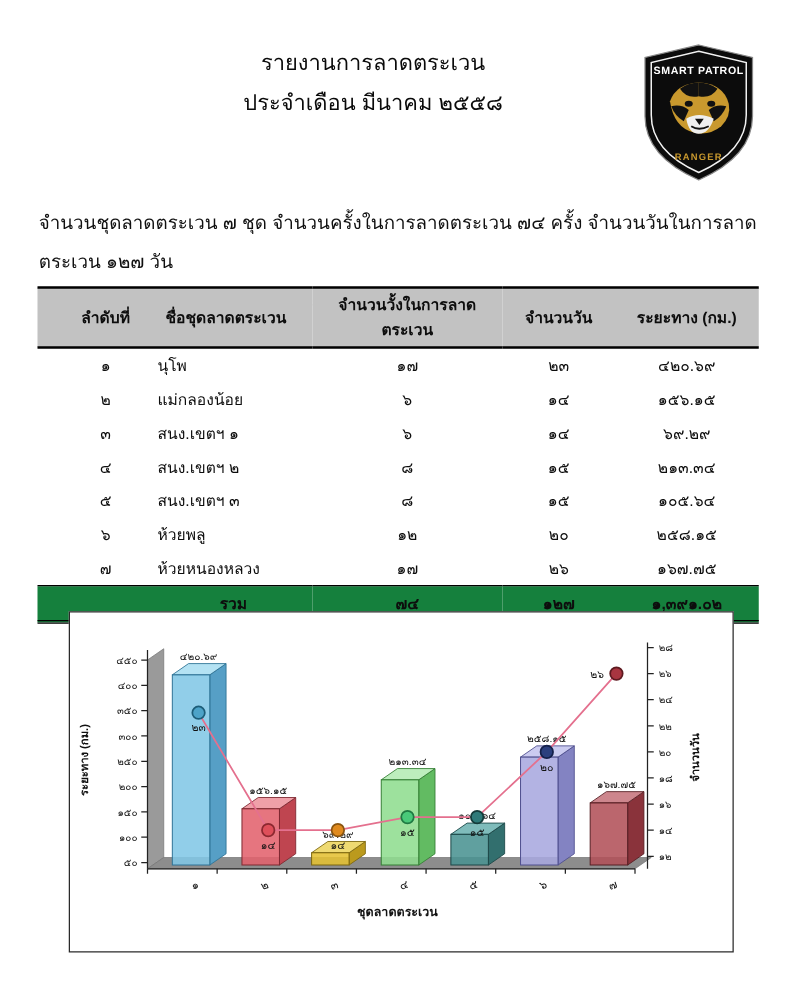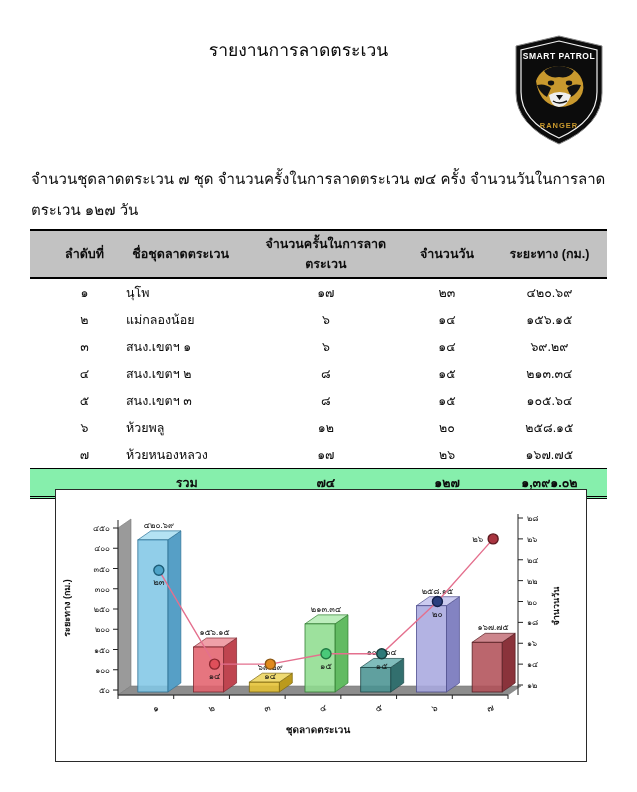--- a/index.html
+++ b/index.html
@@ -17,33 +17,34 @@
   
   .patrol-table{position:absolute;top:229px;left:30px;width:577px;border-collapse:collapse;font-size:12.5px;color:#0d0d0d;}
   .patrol-table th{background:#c2c2c2;font-weight:bold;padding:3px 2px;border-top:2px solid #000;border-bottom:2px solid #000;}
   .patrol-table td{padding:3.5px 2px;}
   .patrol-table .c0{width:55px;text-align:center;padding-left:29px;}
   .patrol-table .c1{width:135px;text-align:left;padding-left:14px;}
   .patrol-table th.c1{text-align:center;padding-left:2px;}
   .patrol-table .c2{width:170px;text-align:center;}
   .patrol-table .c3{width:95px;text-align:center;}
   .patrol-table .c4{width:122px;text-align:center;}
-  .patrol-table tr.total-row td{background:#86efac;font-weight:bold;border-top:1.5px solid #000;border-bottom:3px double #000;}
+  .patrol-table tr.total-row td{background:#15803d;font-weight:bold;border-top:1.5px solid #000;border-bottom:3px double #000;}
   
   .chart-title{position:absolute;top:469px;left:0;right:30px;text-align:center;font-weight:bold;font-size:11.5px;color:#0a0a0a;}
   .chart-box{position:absolute;top:489px;left:55px;width:530px;height:271px;border:1px solid #2a2a2a;background:#fff;}
   .chart-box svg{display:block;}
 </style>
 </head>
 <body>
 
 <div class="page">
 
   <div class="title-block">
     <div class="title-line">รายงานการลาดตระเวน</div>
+    <div class="title-line">ประจำเดือน มีนาคม ๒๕๕๘</div>
   </div>
 
   <div class="logo">
     <svg width="96" height="114" viewBox="0 0 96 114">
       <path d="M48 3 L91 13 V60 Q91 92 48 111 Q5 92 5 60 V13 Z" fill="#0c0c0c" stroke="#888" stroke-width="1"></path>
       <path d="M48 8 L86 17 V59 Q86 88 48 105 Q10 88 10 59 V17 Z" fill="none" stroke="#f2f2f2" stroke-width="1.2"></path>
       <text x="48" y="26" text-anchor="middle" font-size="8.5" font-weight="bold" fill="#ffffff" letter-spacing="0.5">SMART PATROL</text>
 
       <g>
         <path d="M25 48 Q30 34 48 33 Q68 34 72 50 Q74 60 66 68 Q56 76 44 73 Q28 69 25 48 Z" fill="#c9992e"></path>
@@ -64,21 +65,21 @@
   <div class="summary">
     <div>จำนวนชุดลาดตระเวน ๗  ชุด  จำนวนครั้งในการลาดตระเวน ๗๔  ครั้ง  จำนวนวันในการลาดตระเวน ๑๒๗  วัน</div>
     <div>ระยะทางในการลาดตระเวน ๑,๓๙๑.๐๒  กม.</div>
   </div>
 
   <table class="patrol-table">
     <thead>
       <tr>
           <th class="c0">ลำดับที่</th>
           <th class="c1">ชื่อชุดลาดตระเวน</th>
-          <th class="c2">จำนวนครั้นในการลาดตระเวน</th>
+          <th class="c2">จำนวนวั้งในการลาดตระเวน</th>
           <th class="c3">จำนวนวัน</th>
           <th class="c4">ระยะทาง (กม.)</th>
         </tr>
     </thead>
     <tbody>
         <tr>
           <td class="c0">๑</td>
           <td class="c1">นุโพ</td>
           <td class="c2">๑๗</td>
           <td class="c3">๒๓</td>

